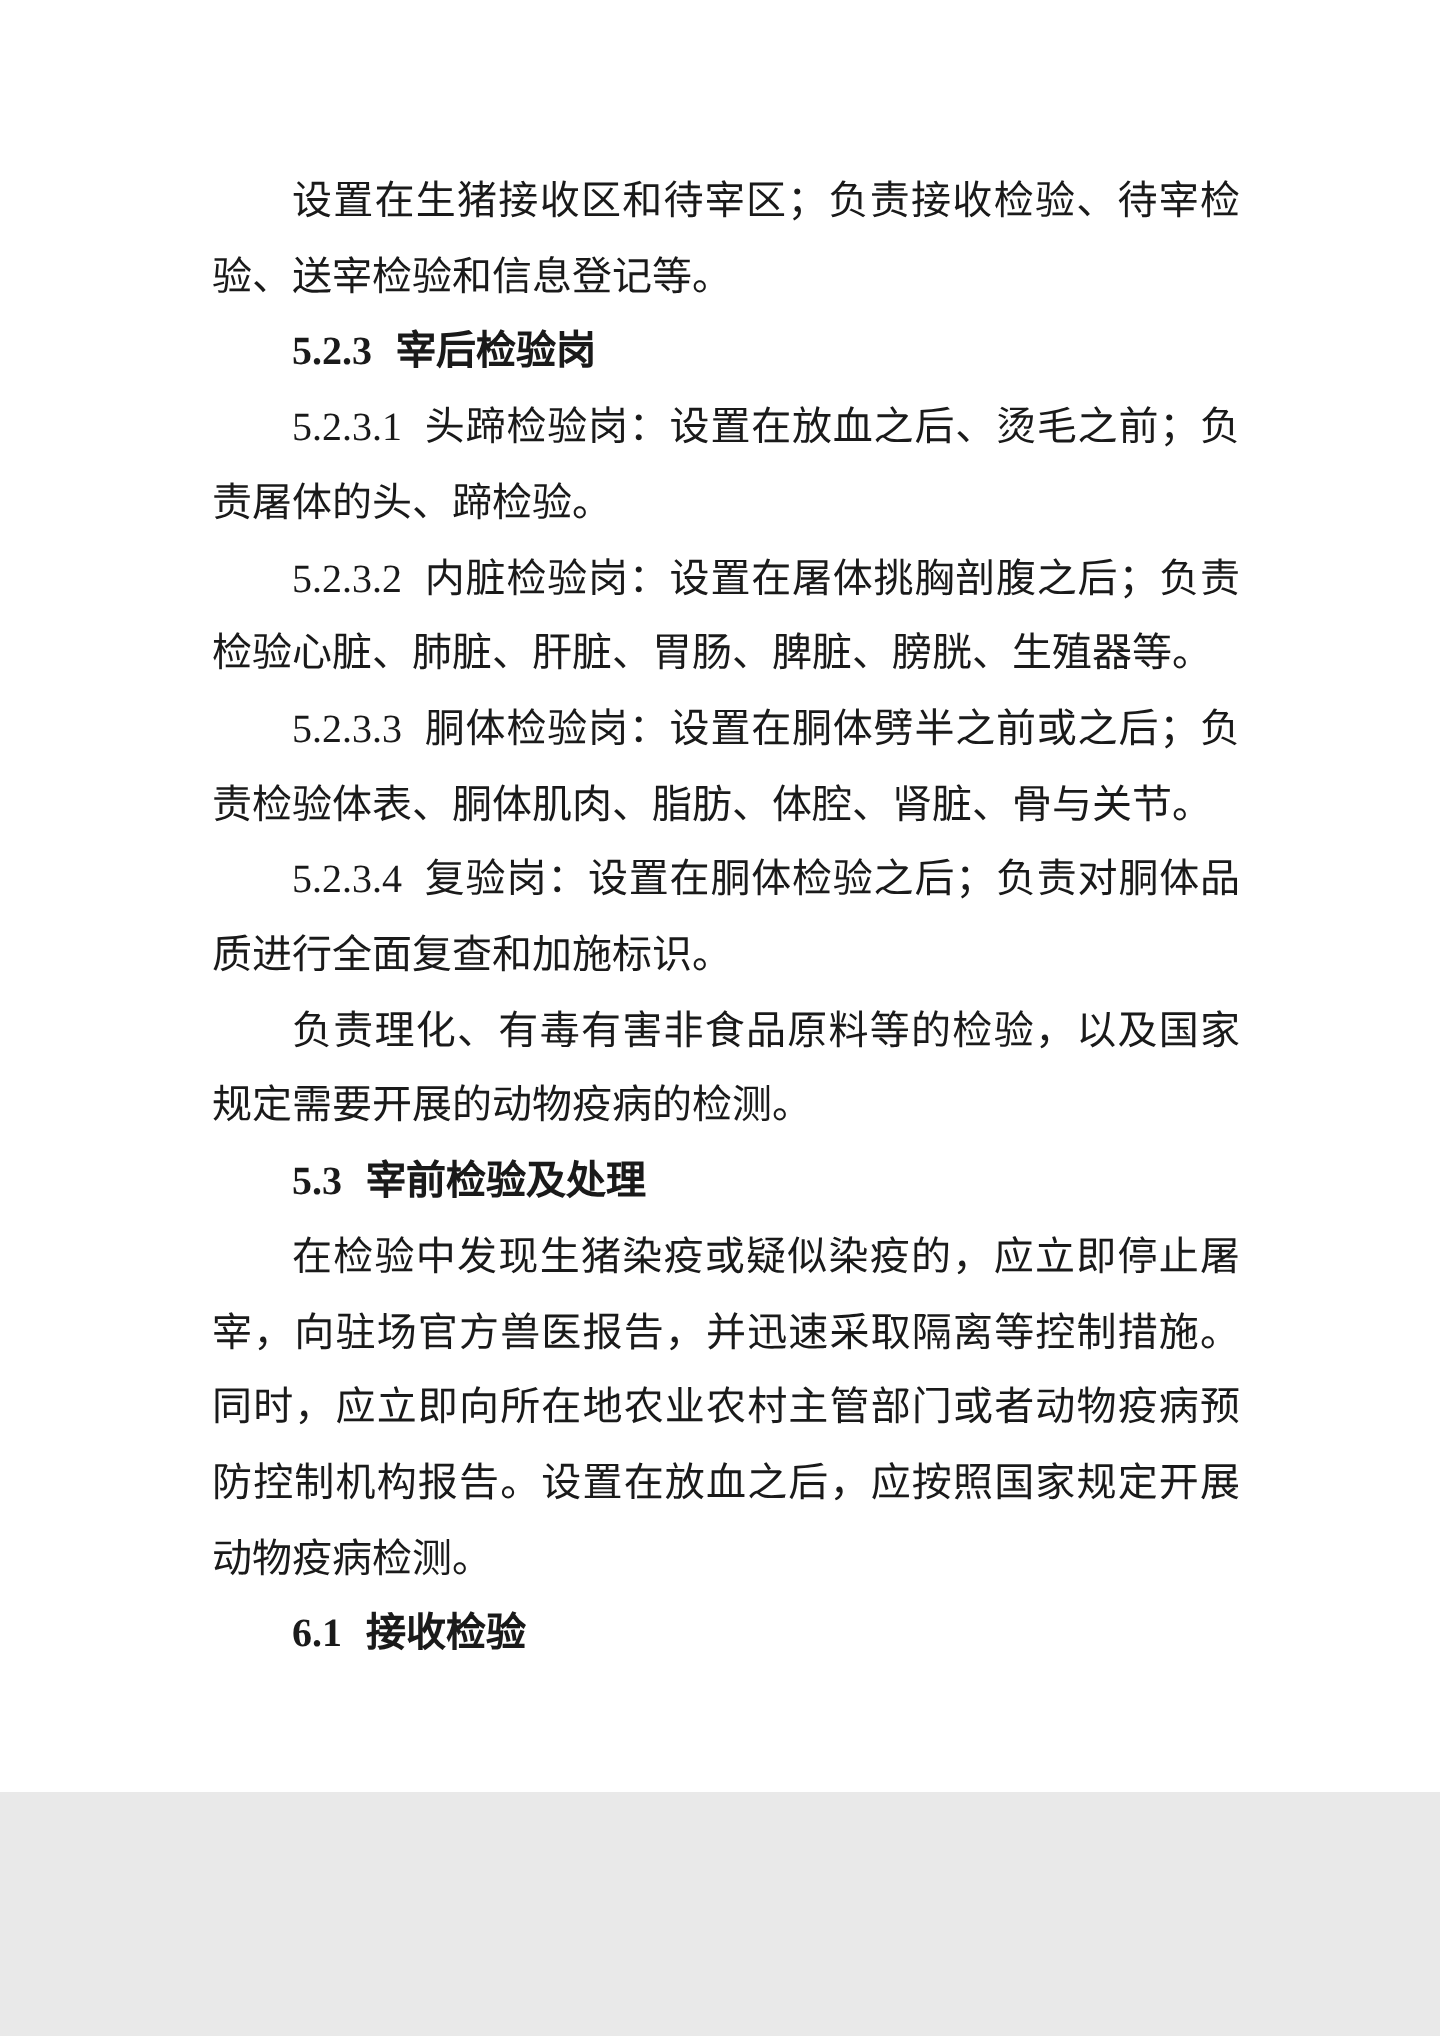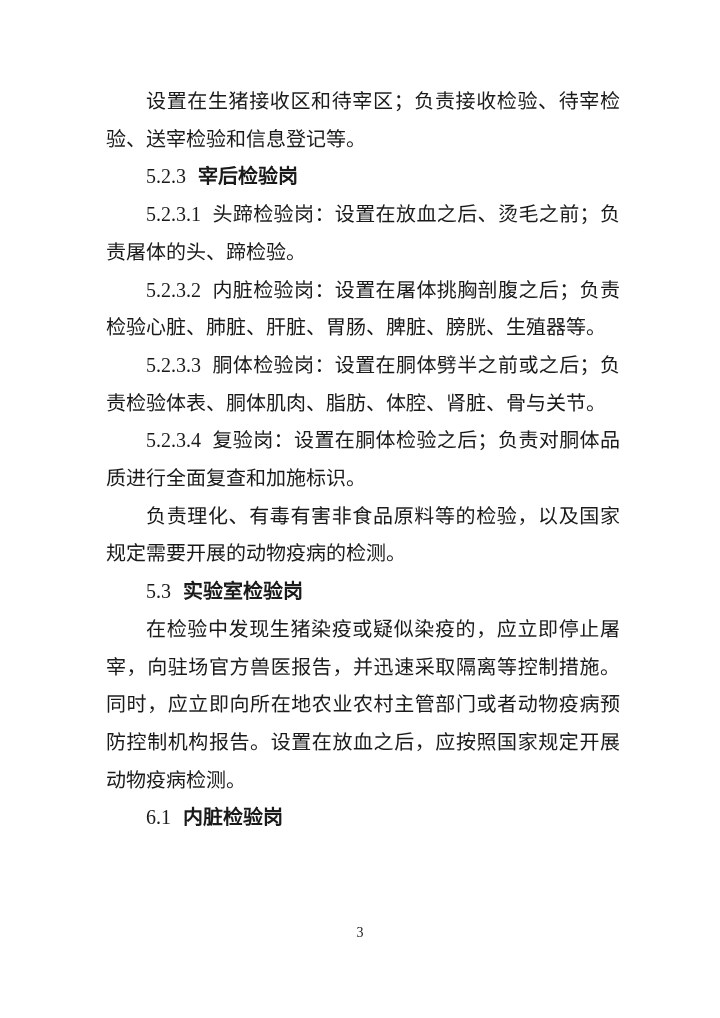--- a/index.html
+++ b/index.html
@@ -3,21 +3,21 @@
 <meta charset="utf-8">
 <style>
   html, body {
     margin: 0;
     padding: 0;
     background: #e9e9e9;
   }
   .page {
     position: relative;
     width: 720px;
-    height: 1018px;
+    height: 896px;
     margin: 0 auto;
     background: #ffffff;
     overflow: hidden;
     color: #1a1a1a;
   }
   .content {
     position: absolute;
     left: 106px;
     top: 0;
     width: 514px;
@@ -36,21 +36,21 @@
   }
   
   .pnum {
     font-family: "Liberation Serif", "DejaVu Serif", serif;
     font-weight: 400;
     margin-right: 0.55em;
   }
   
   .hnum {
     font-family: "Liberation Serif", "DejaVu Serif", serif;
-    font-weight: 400;
+    font-weight: 700;
     margin-right: 0.6em;
   }
   
   .hnum-light {
     font-family: "Liberation Serif", "DejaVu Serif", serif;
     font-weight: 400;
     margin-right: 0.6em;
   }
   
   .htxt {
@@ -82,23 +82,23 @@
 
     <p><span class="pnum">5.2.3.2</span><span>内脏检验岗：设置在屠体挑胸剖腹之后；负责检验心脏、肺脏、肝脏、胃肠、脾脏、膀胱、生殖器等。</span></p>
 
     <p><span class="pnum">5.2.3.3</span><span>胴体检验岗：设置在胴体劈半之前或之后；负责检验体表、胴体肌肉、脂肪、体腔、肾脏、骨与关节。</span></p>
 
     <p><span class="pnum">5.2.3.4</span><span>复验岗：设置在胴体检验之后；负责对胴体品质进行全面复查和加施标识。</span></p>
 
 
     <p><span>负责理化、有毒有害非食品原料等的检验，以及国家规定需要开展的动物疫病的检测。</span></p>
 
-    <h2><span class="hnum">5.3</span><span class="htxt">实验室检验岗</span></h2>
+    <h2><span class="hnum">5.3</span><span class="htxt">宰前检验及处理</span></h2>
 
     <p><span>在检验中发现生猪染疫或疑似染疫的，应立即停止屠宰，向驻场官方兽医报告，并迅速采取隔离等控制措施。同时，应立即向所在地农业农村主管部门或者动物疫病预防控制机构报告。设置在放血之后，应按照国家规定开展动物疫病检测。</span></p>
 
 
-    <h2><span class="hnum">6.1</span><span class="htxt">内脏检验岗</span></h2>
+    <h2><span class="hnum">6.1</span><span class="htxt">接收检验</span></h2>
 
   </div>
 
   <div class="footer"><span>3</span></div>
 </div>
 
 </body></html>

